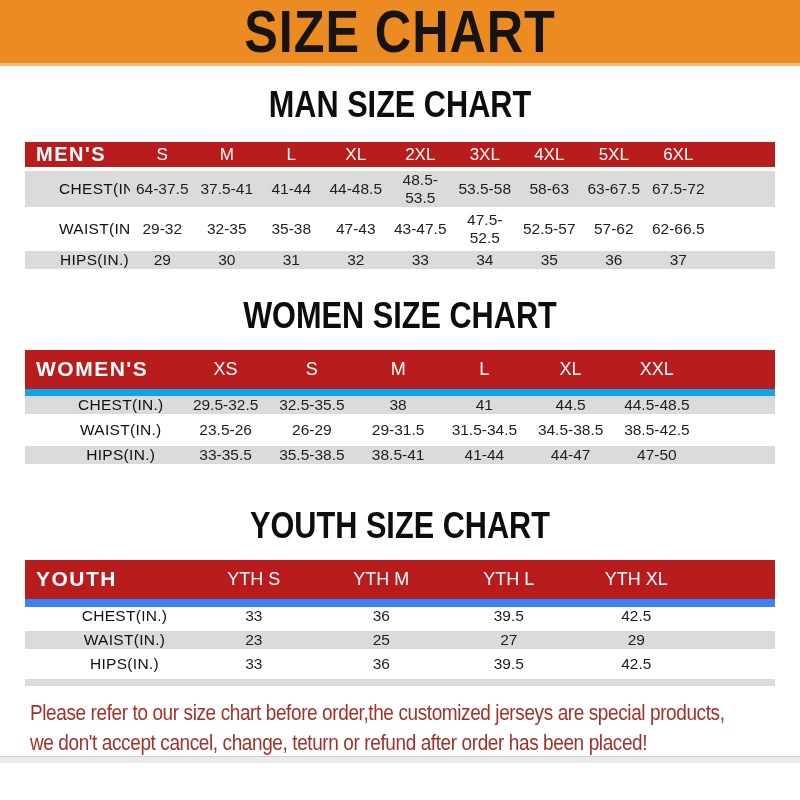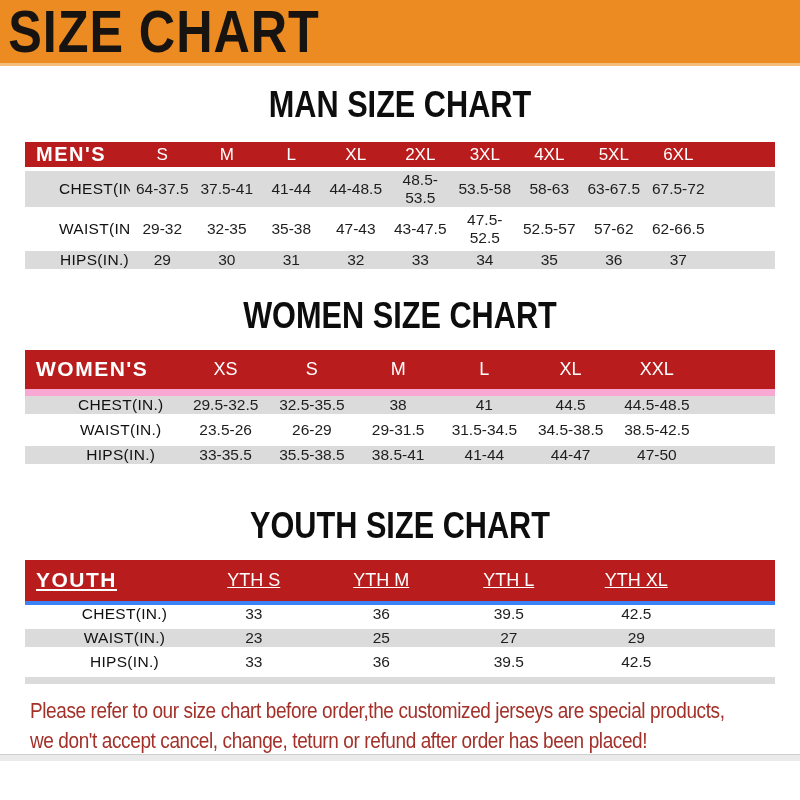--- a/index.html
+++ b/index.html
@@ -2,21 +2,21 @@
 <html><head>
 <meta charset="utf-8">
 <style>
   * { box-sizing: border-box; }
   html, body { margin:0; padding:0; }
   body {
     width:800px; height:800px; background:#ffffff; overflow:hidden;
     font-family:"Liberation Sans", sans-serif;
   }
   .banner {
-    height:66px; background:#EC8B22; display:flex; align-items:center; justify-content:flex-start;
+    height:66px; background:#EC8B22; display:flex; align-items:center; justify-content:center;
     border-bottom:3px solid #F3BC7B;
   }
   .banner h1 {
     margin:0; font-size:53px; font-weight:bold; color:#171310; letter-spacing:1px;
     transform:scale(0.95,1.12);
   }
   .section-heading {
     margin:0; text-align:center; font-weight:bold; color:#0d0d0d; font-size:33px;
     letter-spacing:0px; transform:scale(0.93,1.1); line-height:38px;
   }
@@ -28,22 +28,22 @@
     width:750px; margin:18px auto 0; border-collapse:collapse; table-layout:fixed;
   }
   table.women { margin-top:15px; }
   table.youth { margin-top:15px; }
   .size-table th, .size-table td { padding:0; text-align:center; overflow:hidden; }
   .size-table thead th { background:#b91c1c; color:#ffffff; font-weight:normal; }
   .size-table th.tbl-label {
     text-align:left; padding-left:11px; font-weight:bold; letter-spacing:1.5px; font-size:21px;
   }
   .men   thead th { height:27px; font-size:17px; border-bottom:4px solid #fff; }
-  .women thead th { height:42px; font-size:18px; border-bottom:7px solid #f9a8d4; }
-  .youth thead th { height:43px; font-size:18px; border-bottom:4px solid #3b82f6;text-decoration:underline; }
+  .women thead th { height:42px; font-size:18px; border-bottom:7px solid #0ea5e9; }
+  .youth thead th { height:43px; font-size:18px; border-bottom:8px solid #3b82f6; }
   .men   th.tbl-label { font-size:20px; }
 
   .size-table tbody td { font-size:15.5px; color:#1e1e1e; }
   .size-table tbody td.row-label { color:#111111; letter-spacing:0.3px;padding-left:34px; }
   .men   tbody td { height:20px; border-bottom:4px solid #fff; }
   .women tbody td { height:22px; border-bottom:7px solid #fff; }
   .youth tbody td { height:23px; border-bottom:6px solid #fff; }
   tr.gray  td { background:#DBDBDB; }
   tr.white td { background:#ffffff; }
 

